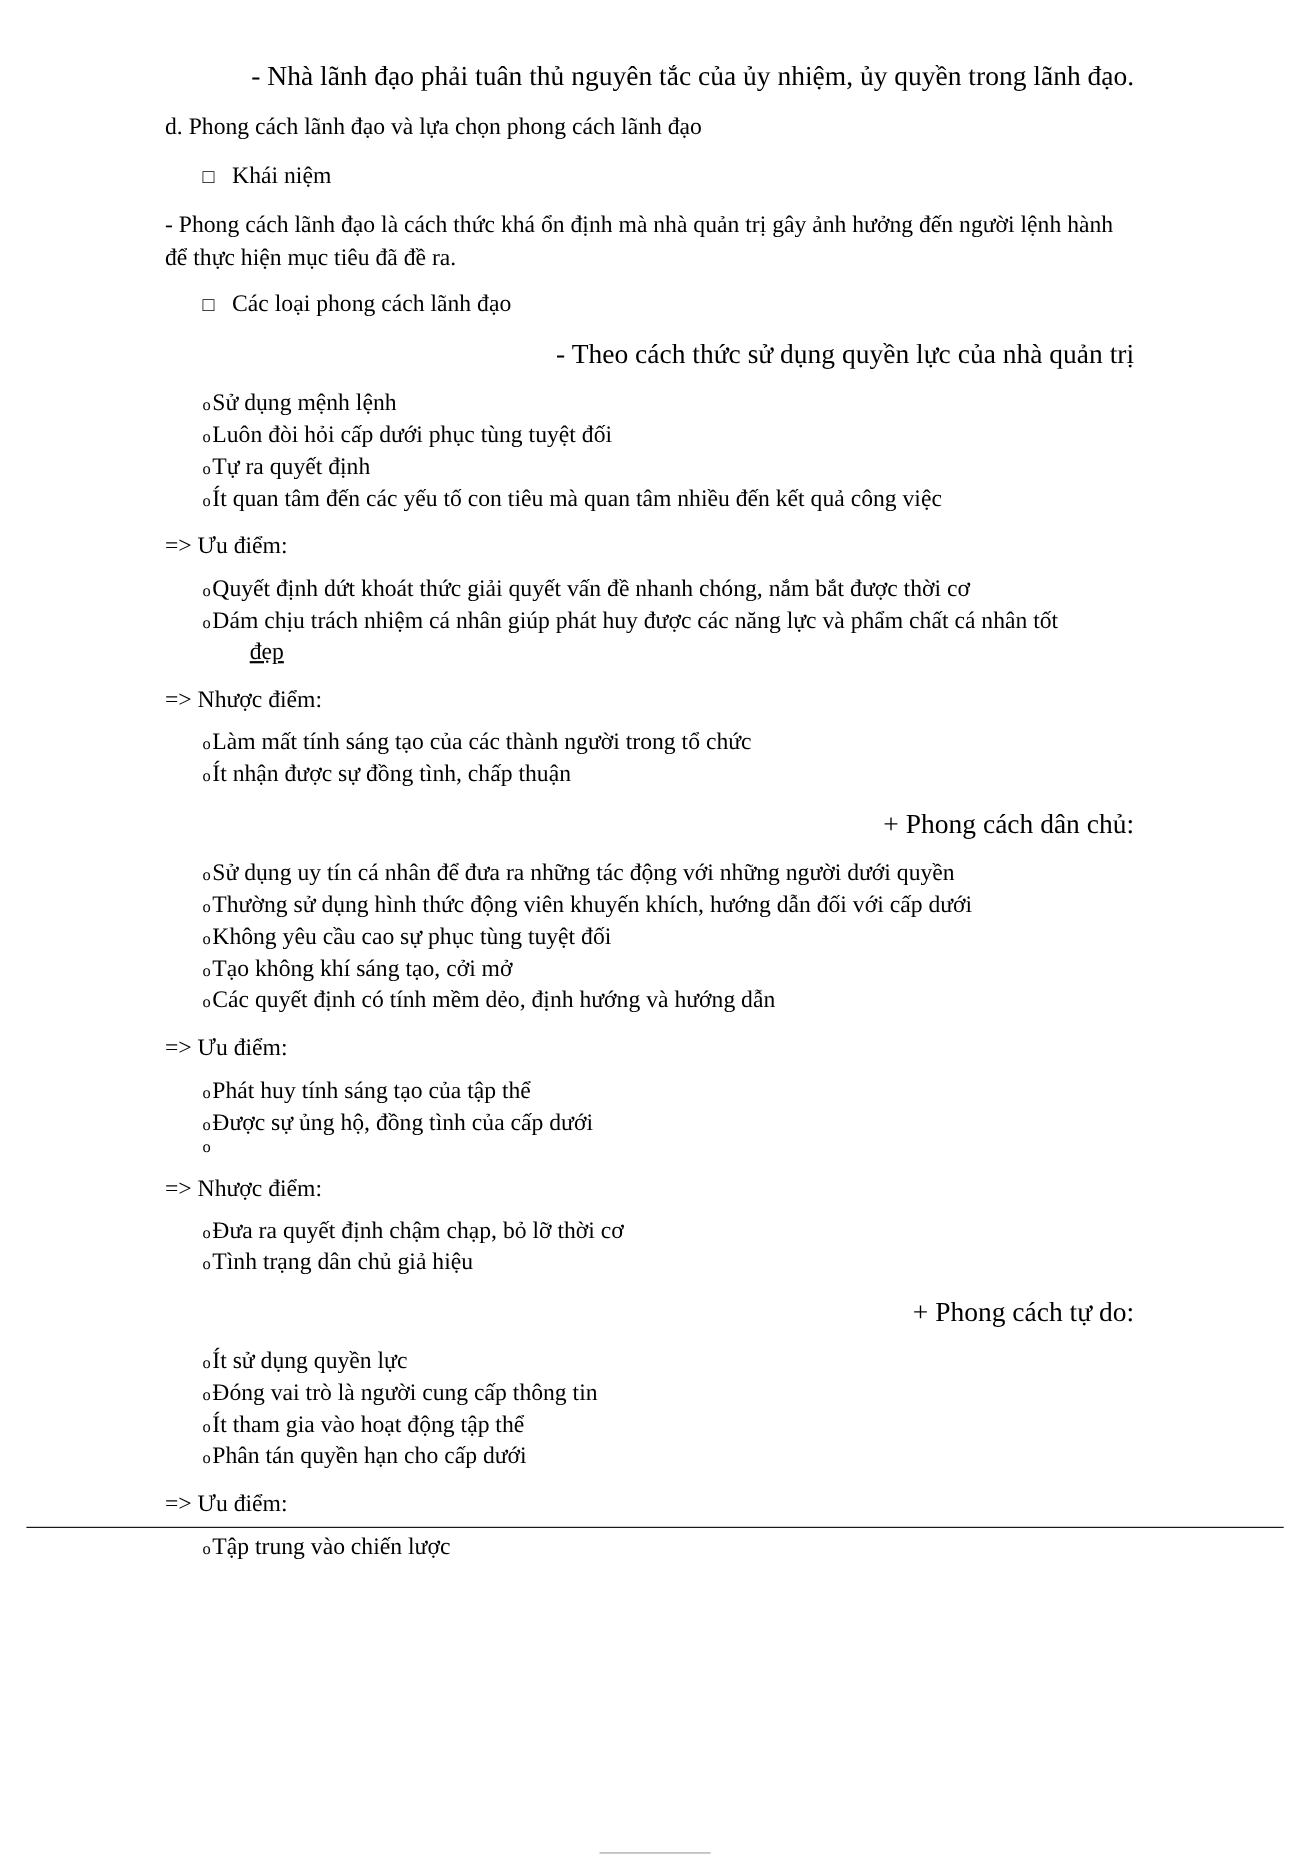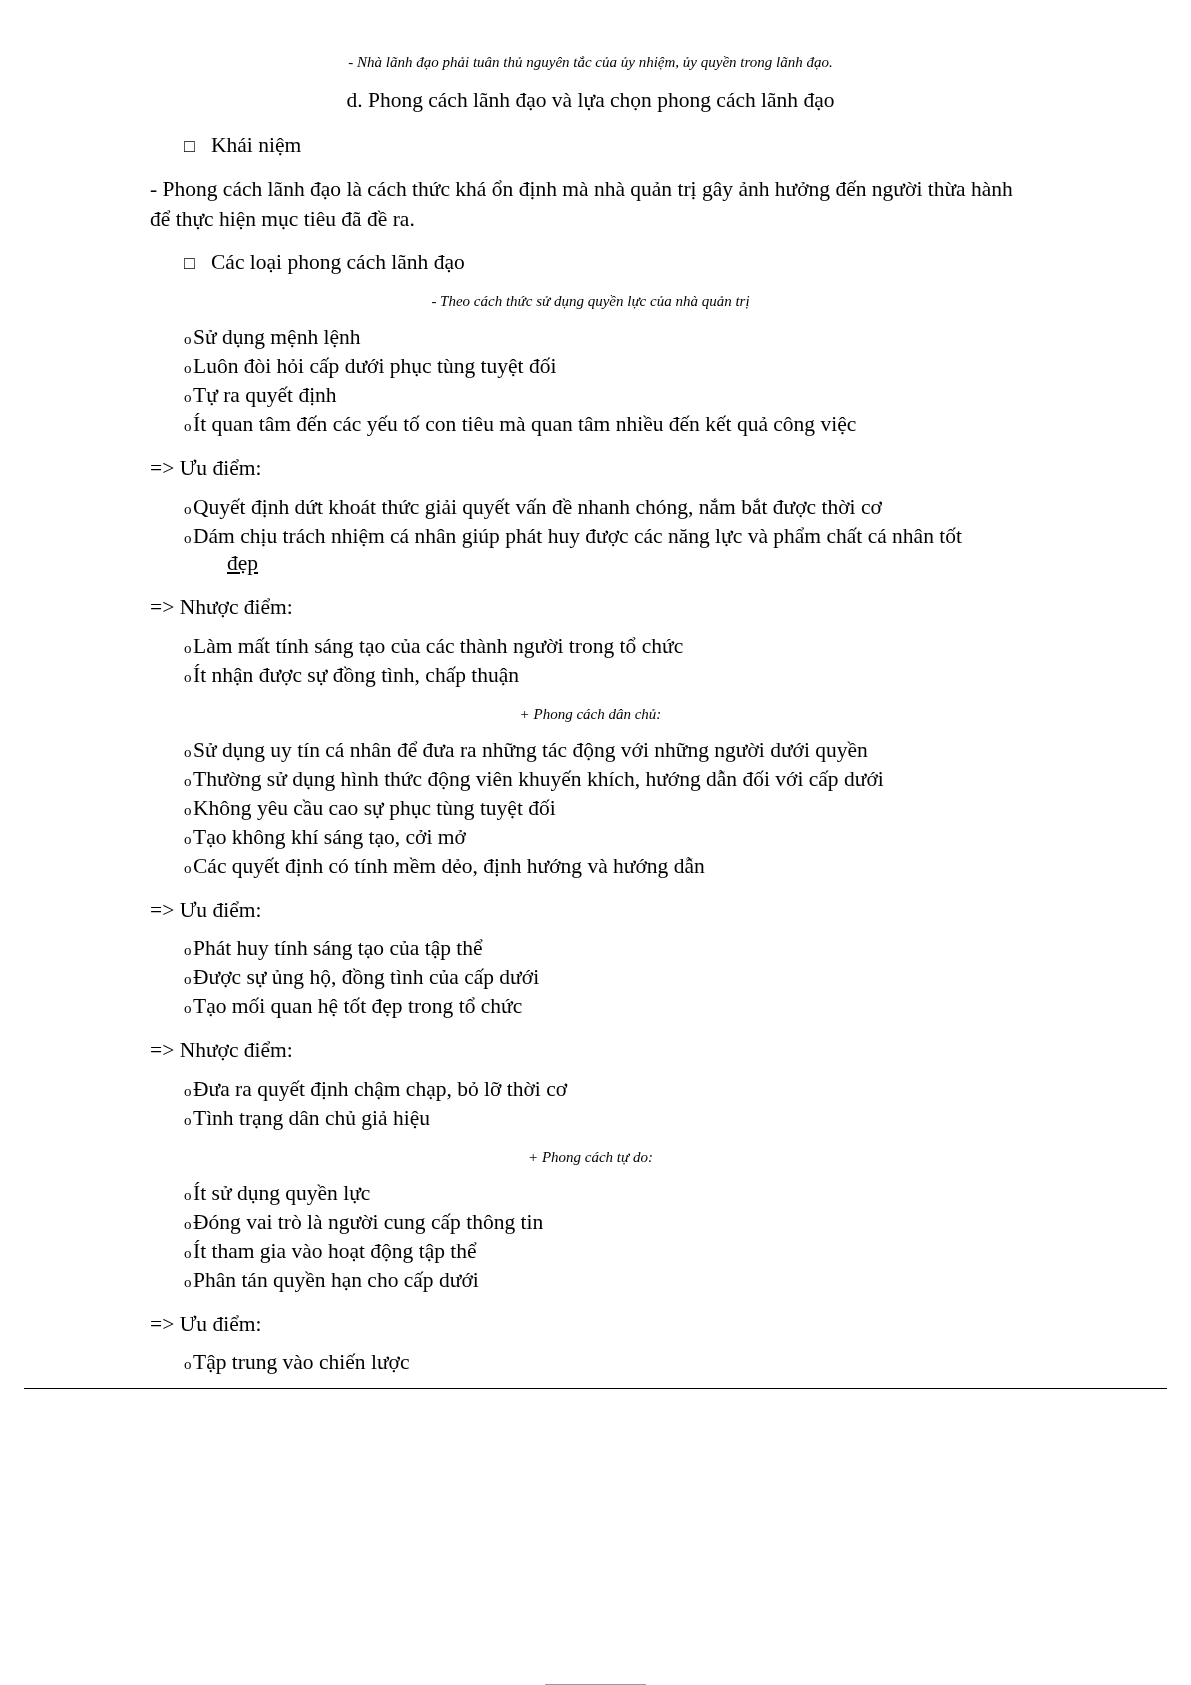--- a/index.html
+++ b/index.html
@@ -16,36 +16,34 @@
     overflow: hidden;
   }
   .page {
     box-sizing: border-box;
     width: 1191px;
     min-height: 1685px;
     padding: 52px 160px 0 150px;
     position: relative;
   }
   .line {
-    font-size: 15px;
+    font-size: 25px;
     line-height: 1.42;
     margin: 0 0 12px 0;
-    text-align: center;
-    font-style: italic;
+    text-align: right;
   }
   .para {
     font-size: 21.5px;
     line-height: 1.40;
     margin: 0 0 12px 0;
   }
   .heading {
     font-size: 21.5px;
     line-height: 1.42;
     margin: 0 0 14px 0;
-    text-align: center;
   }
   .subhead {
     font-size: 21.5px;
     line-height: 1.42;
     margin: 0 0 14px 0;
     padding-left: 34px;
     display: flex;
     align-items: baseline;
     gap: 14px;
   }
@@ -105,21 +103,21 @@
 <body>
 
 <div class="page">
   <div id="content">
       <div class="line">- Nhà lãnh đạo phải tuân thủ nguyên tắc của ủy nhiệm, ủy quyền trong lãnh đạo.</div>
       <div class="heading">d. Phong cách lãnh đạo và lựa chọn phong cách lãnh đạo</div>
       <div class="subhead">
         <span class="box">□</span>
         <span>Khái niệm</span>
       </div>
-      <div class="para">- Phong cách lãnh đạo là cách thức khá ổn định mà nhà quản trị gây ảnh hưởng đến người thừa hành để thực hiện mục tiêu đã đề ra.</div>
+      <div class="para">- Phong cách lãnh đạo là cách thức khá ổn định mà nhà quản trị gây ảnh hưởng đến người lệnh hành để thực hiện mục tiêu đã đề ra.</div>
       <div class="subhead">
         <span class="box">□</span>
         <span>Các loại phong cách lãnh đạo</span>
       </div>
       <div class="line">- Theo cách thức sử dụng quyền lực của nhà quản trị</div>
       <div class="bullets">
         <div class="bullet">
           <span class="marker">o</span>
           <span class="btext"><span>Sử dụng mệnh lệnh</span></span>
         </div>
@@ -186,21 +184,20 @@
         <div class="bullet">
           <span class="marker">o</span>
           <span class="btext"><span>Phát huy tính sáng tạo của tập thể</span></span>
         </div>
         <div class="bullet">
           <span class="marker">o</span>
           <span class="btext"><span>Được sự ủng hộ, đồng tình của cấp dưới</span></span>
         </div>
         <div class="bullet">
           <span class="marker">o</span>
-          <span class="btext"><span>Tạo mối quan hệ tốt đẹp trong tổ chức</span></span>
         </div>
       </div>
       <div class="arrow">=&gt; Nhược điểm:</div>
       <div class="bullets">
         <div class="bullet">
           <span class="marker">o</span>
           <span class="btext"><span>Đưa ra quyết định chậm chạp, bỏ lỡ thời cơ</span></span>
         </div>
         <div class="bullet">
           <span class="marker">o</span>

